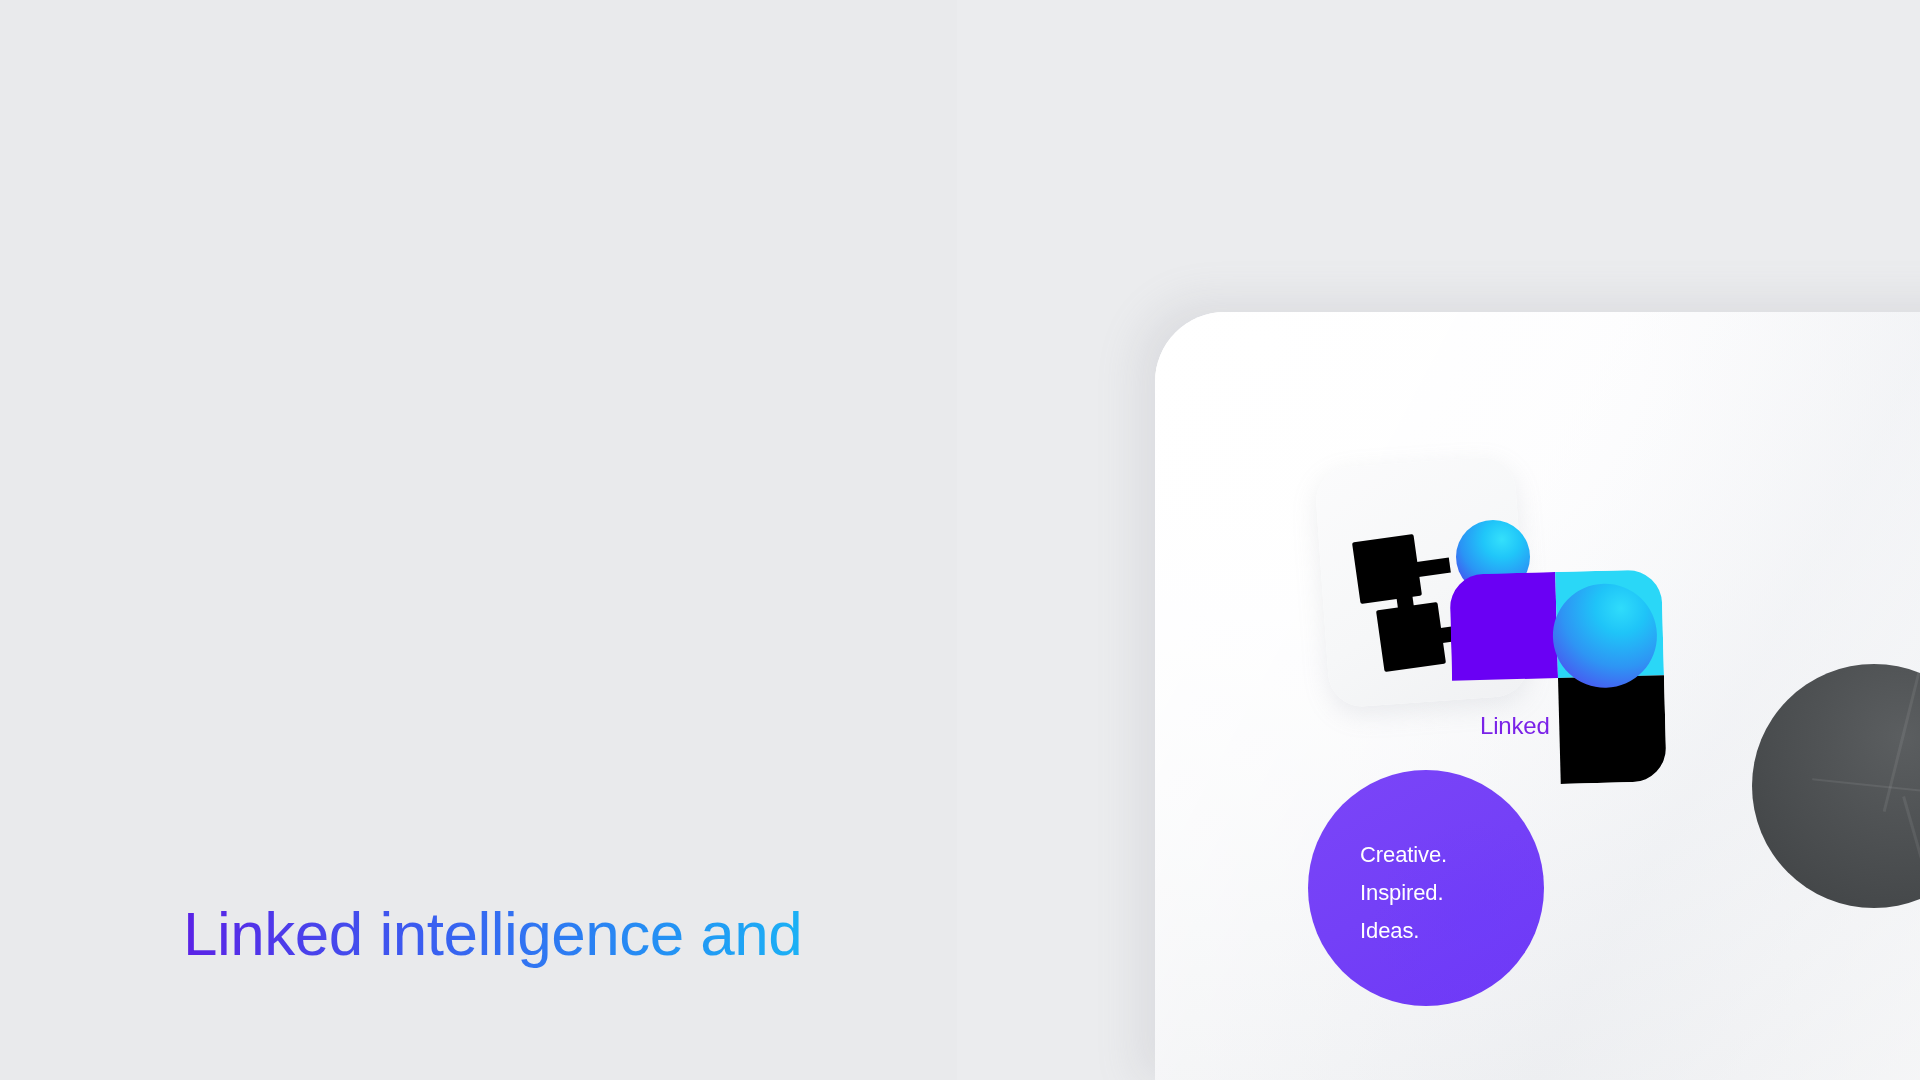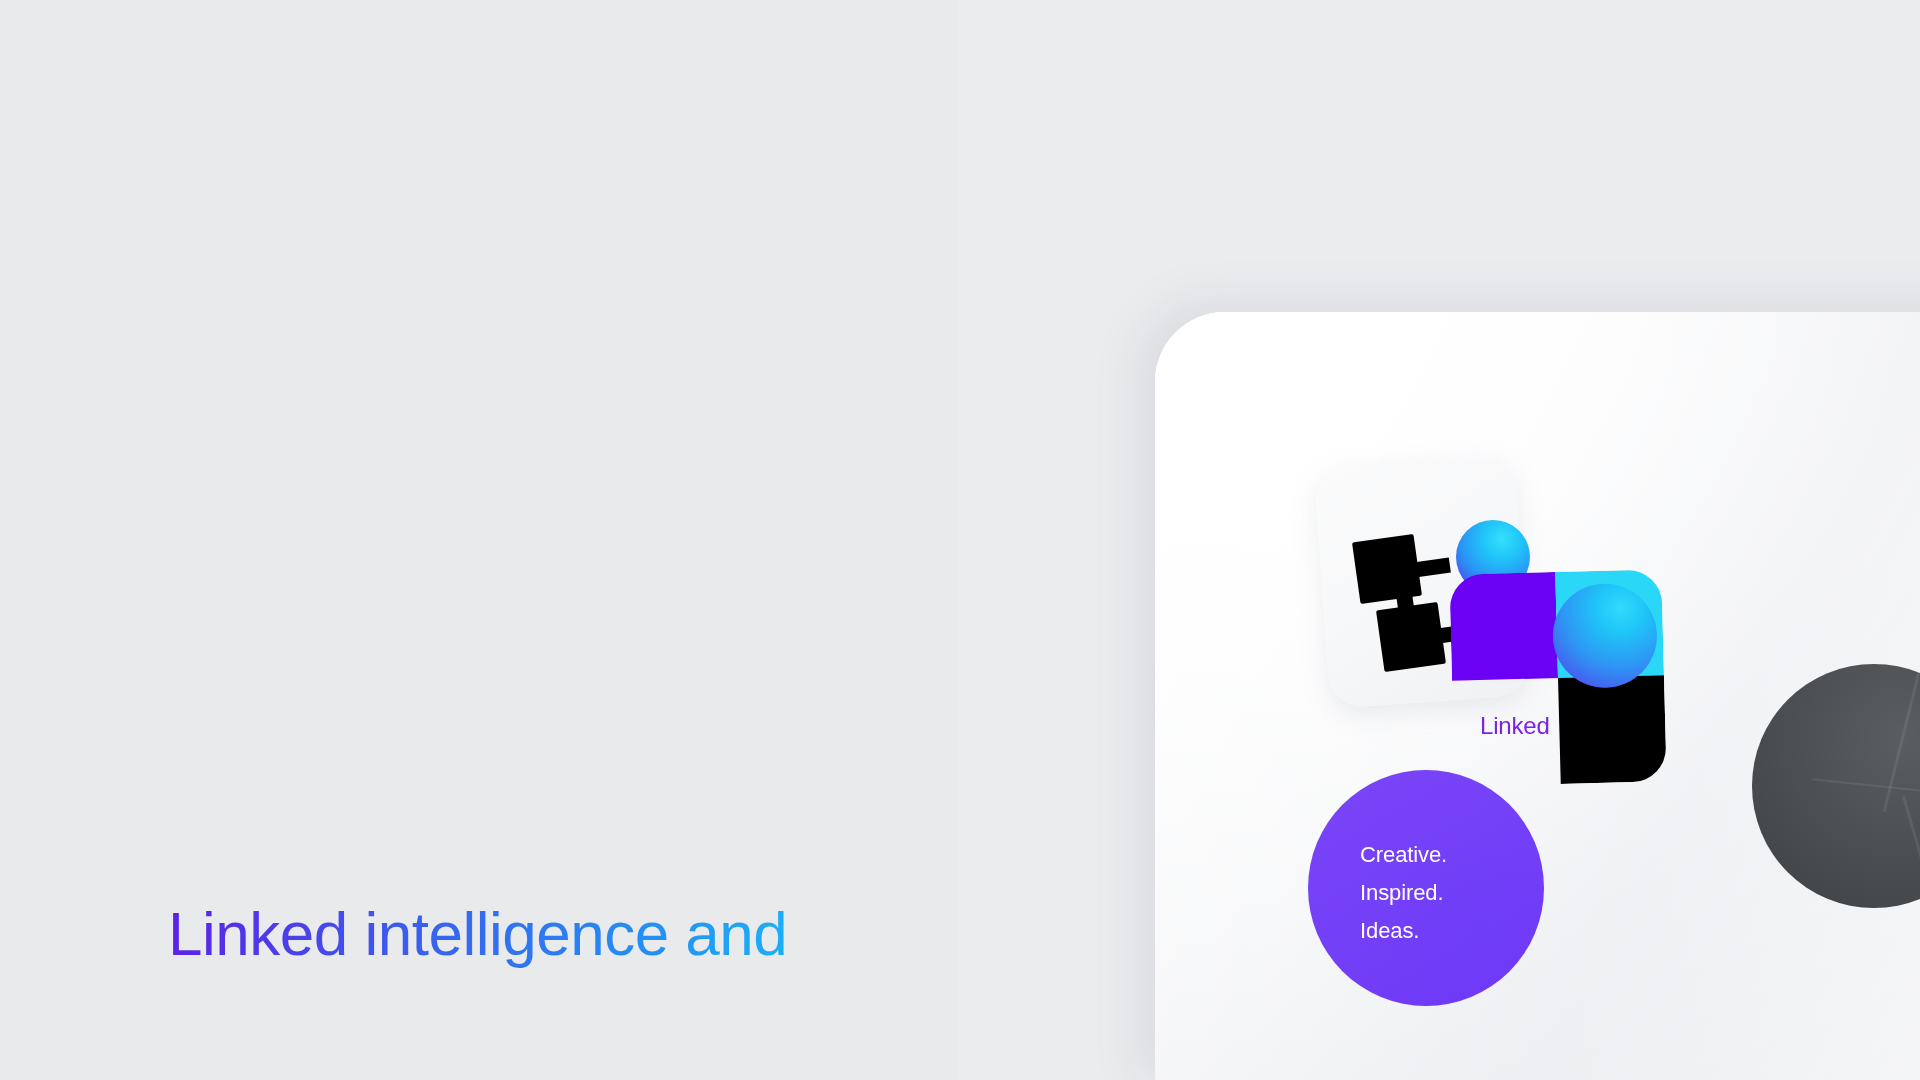--- a/index.html
+++ b/index.html
@@ -49,20 +49,21 @@
   }
   .hl-line {
     display: block;
     background-clip: text;
     -webkit-background-clip: text;
     color: transparent;
     -webkit-text-fill-color: transparent;
   }
   .hl-line-1 {
     background-image: linear-gradient(90deg, #5b22e6 0%, #3a5ef0 28%, #2490f4 55%, #16c6f6 82%, #0fd2f8 100%);
+    margin-left: 15px;
   }
 
   
   .device-card {
     position: absolute;
     left: 1155px;
     top: 312px;
     width: 860px;
     height: 780px;
     border-radius: 70px 0 0 0;

